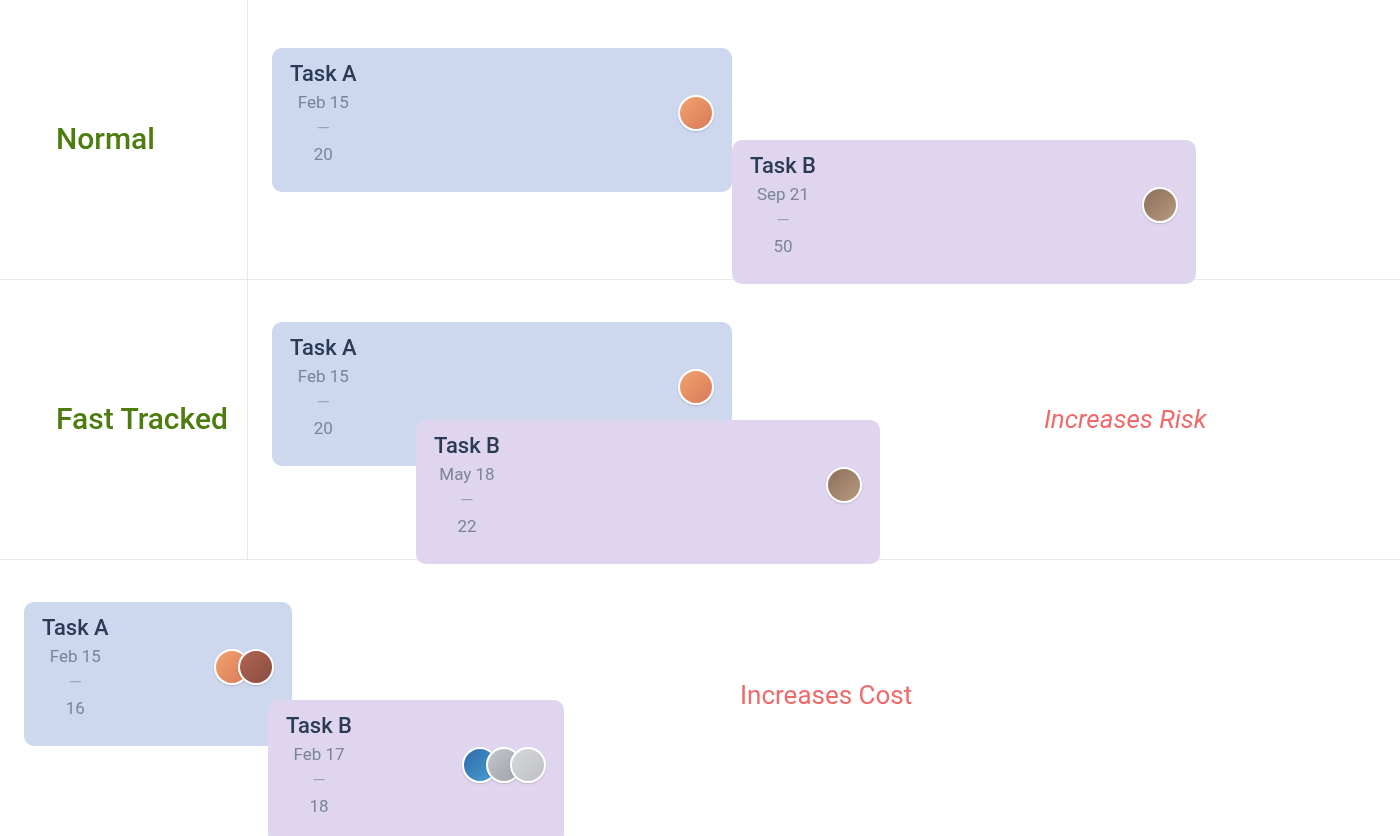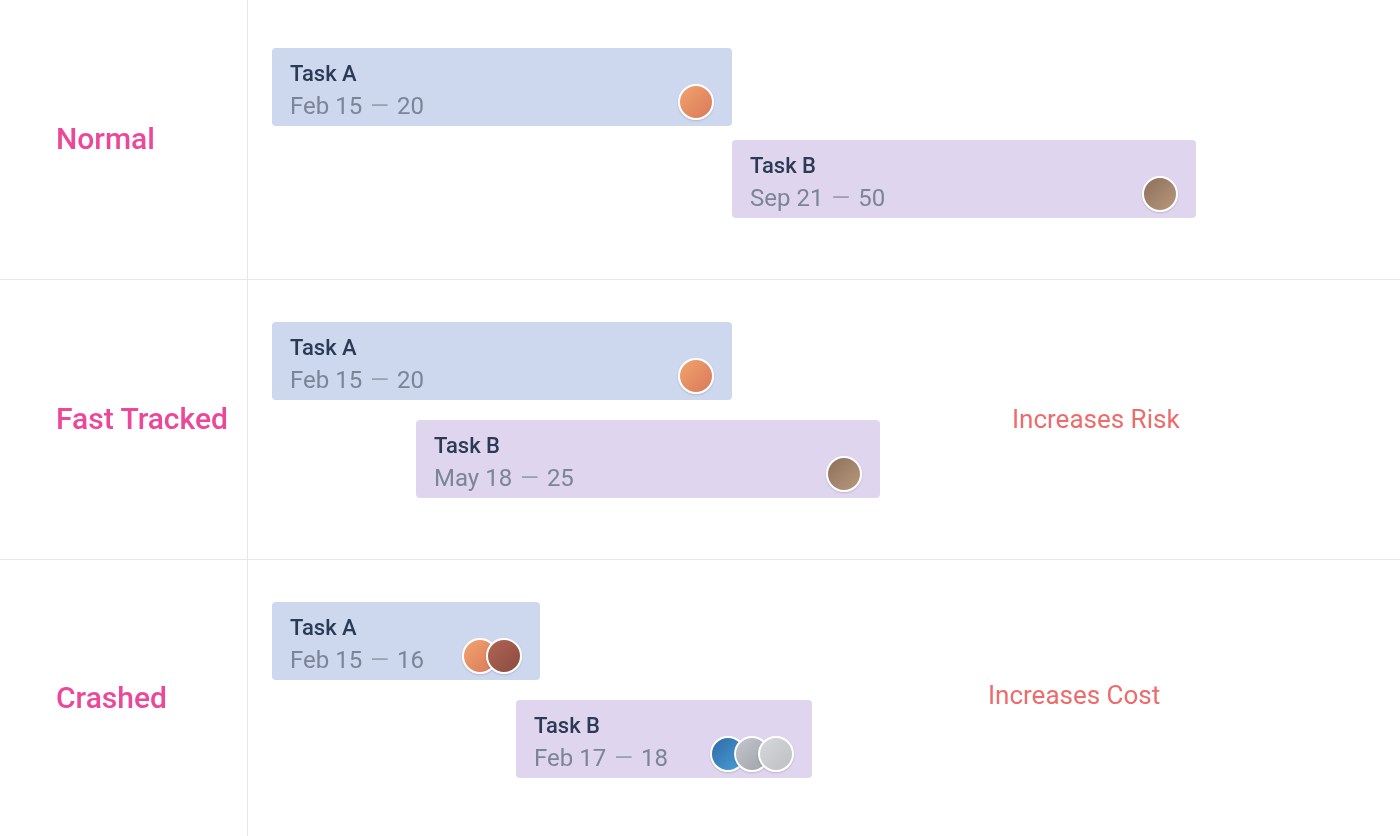--- a/index.html
+++ b/index.html
@@ -32,60 +32,61 @@
     flex: 0 0 248px;
     padding-left: 56px;
     display: flex;
     align-items: center;
     border-right: 1px solid #e5e7eb;
     height: 100%;
   }
   .label-col .label {
     font-size: 30px;
     font-weight: 500;
-    color: #ec4899;
+    color: #4d7c0f;
     line-height: 1.15;
   }
 
   .timeline-col {
     position: relative;
     flex: 1 1 auto;
     height: 100%;
   }
 
   .note {
     position: absolute;
     font-size: 26px;
     font-weight: 400;
     color: #ef6a6a;
     white-space: nowrap;
   }
 
   .task-card {
     position: absolute;
-    border-radius: 4px;
-    padding: 14px 18px 6px 18px;
-    display: flex;
-    align-items: flex-end;
+    border-radius: 10px;
+    padding: 14px 18px 28px 18px;
+    display: flex;
+    align-items: center;
     justify-content: space-between;
   }
   .task-body { display: flex; flex-direction: column; }
   .task-title {
     font-size: 22px;
     font-weight: 500;
     color: #2b3b55;
     line-height: 1.1;
     margin-bottom: 6px;
   }
   .task-dates {
-    font-size: 24px;
+    font-size: 17px;
     color: #7b8597;
     display: flex;
     align-items: center;
     gap: 6px;
+    flex-direction: column;
   }
   .task-dates .dash { color: #9aa2b1; padding: 0 2px; }
 
   .card-blue   { background: #cdd7ee; }
   .card-purple { background: #dfd5ee; }
 
   .avatars { display: flex; align-items: center; }
   .avatar {
     width: 36px;
     height: 36px;
@@ -168,37 +169,34 @@
           <span class="avatar av-orange"></span>
         </div>
       </div>
 
       <div class="task-card card-purple" style="left:168px; top:140px; width:464px;">
         <div class="task-body">
           <div class="task-title">Task B</div>
           <div class="task-dates">
             <span>May 18</span>
             <span class="dash">—</span>
-            <span>25</span>
+            <span>22</span>
           </div>
         </div>
         <div class="avatars">
           <span class="avatar av-brown"></span>
         </div>
       </div>
 
-      <div class="note" style="left:764px; top:124px;">Increases Risk</div>
+      <div class="note" style="left:796px; top:124px;font-style:italic;">Increases Risk</div>
 
     </div>
   </div>
 
   <div class="row row-crashed">
-    <div class="label-col">
-      <div class="label">Crashed</div>
-    </div>
     <div class="timeline-col">
 
       <div class="task-card card-blue" style="left:24px; top:42px; width:268px;">
         <div class="task-body">
           <div class="task-title">Task A</div>
           <div class="task-dates">
             <span>Feb 15</span>
             <span class="dash">—</span>
             <span>16</span>
           </div>

